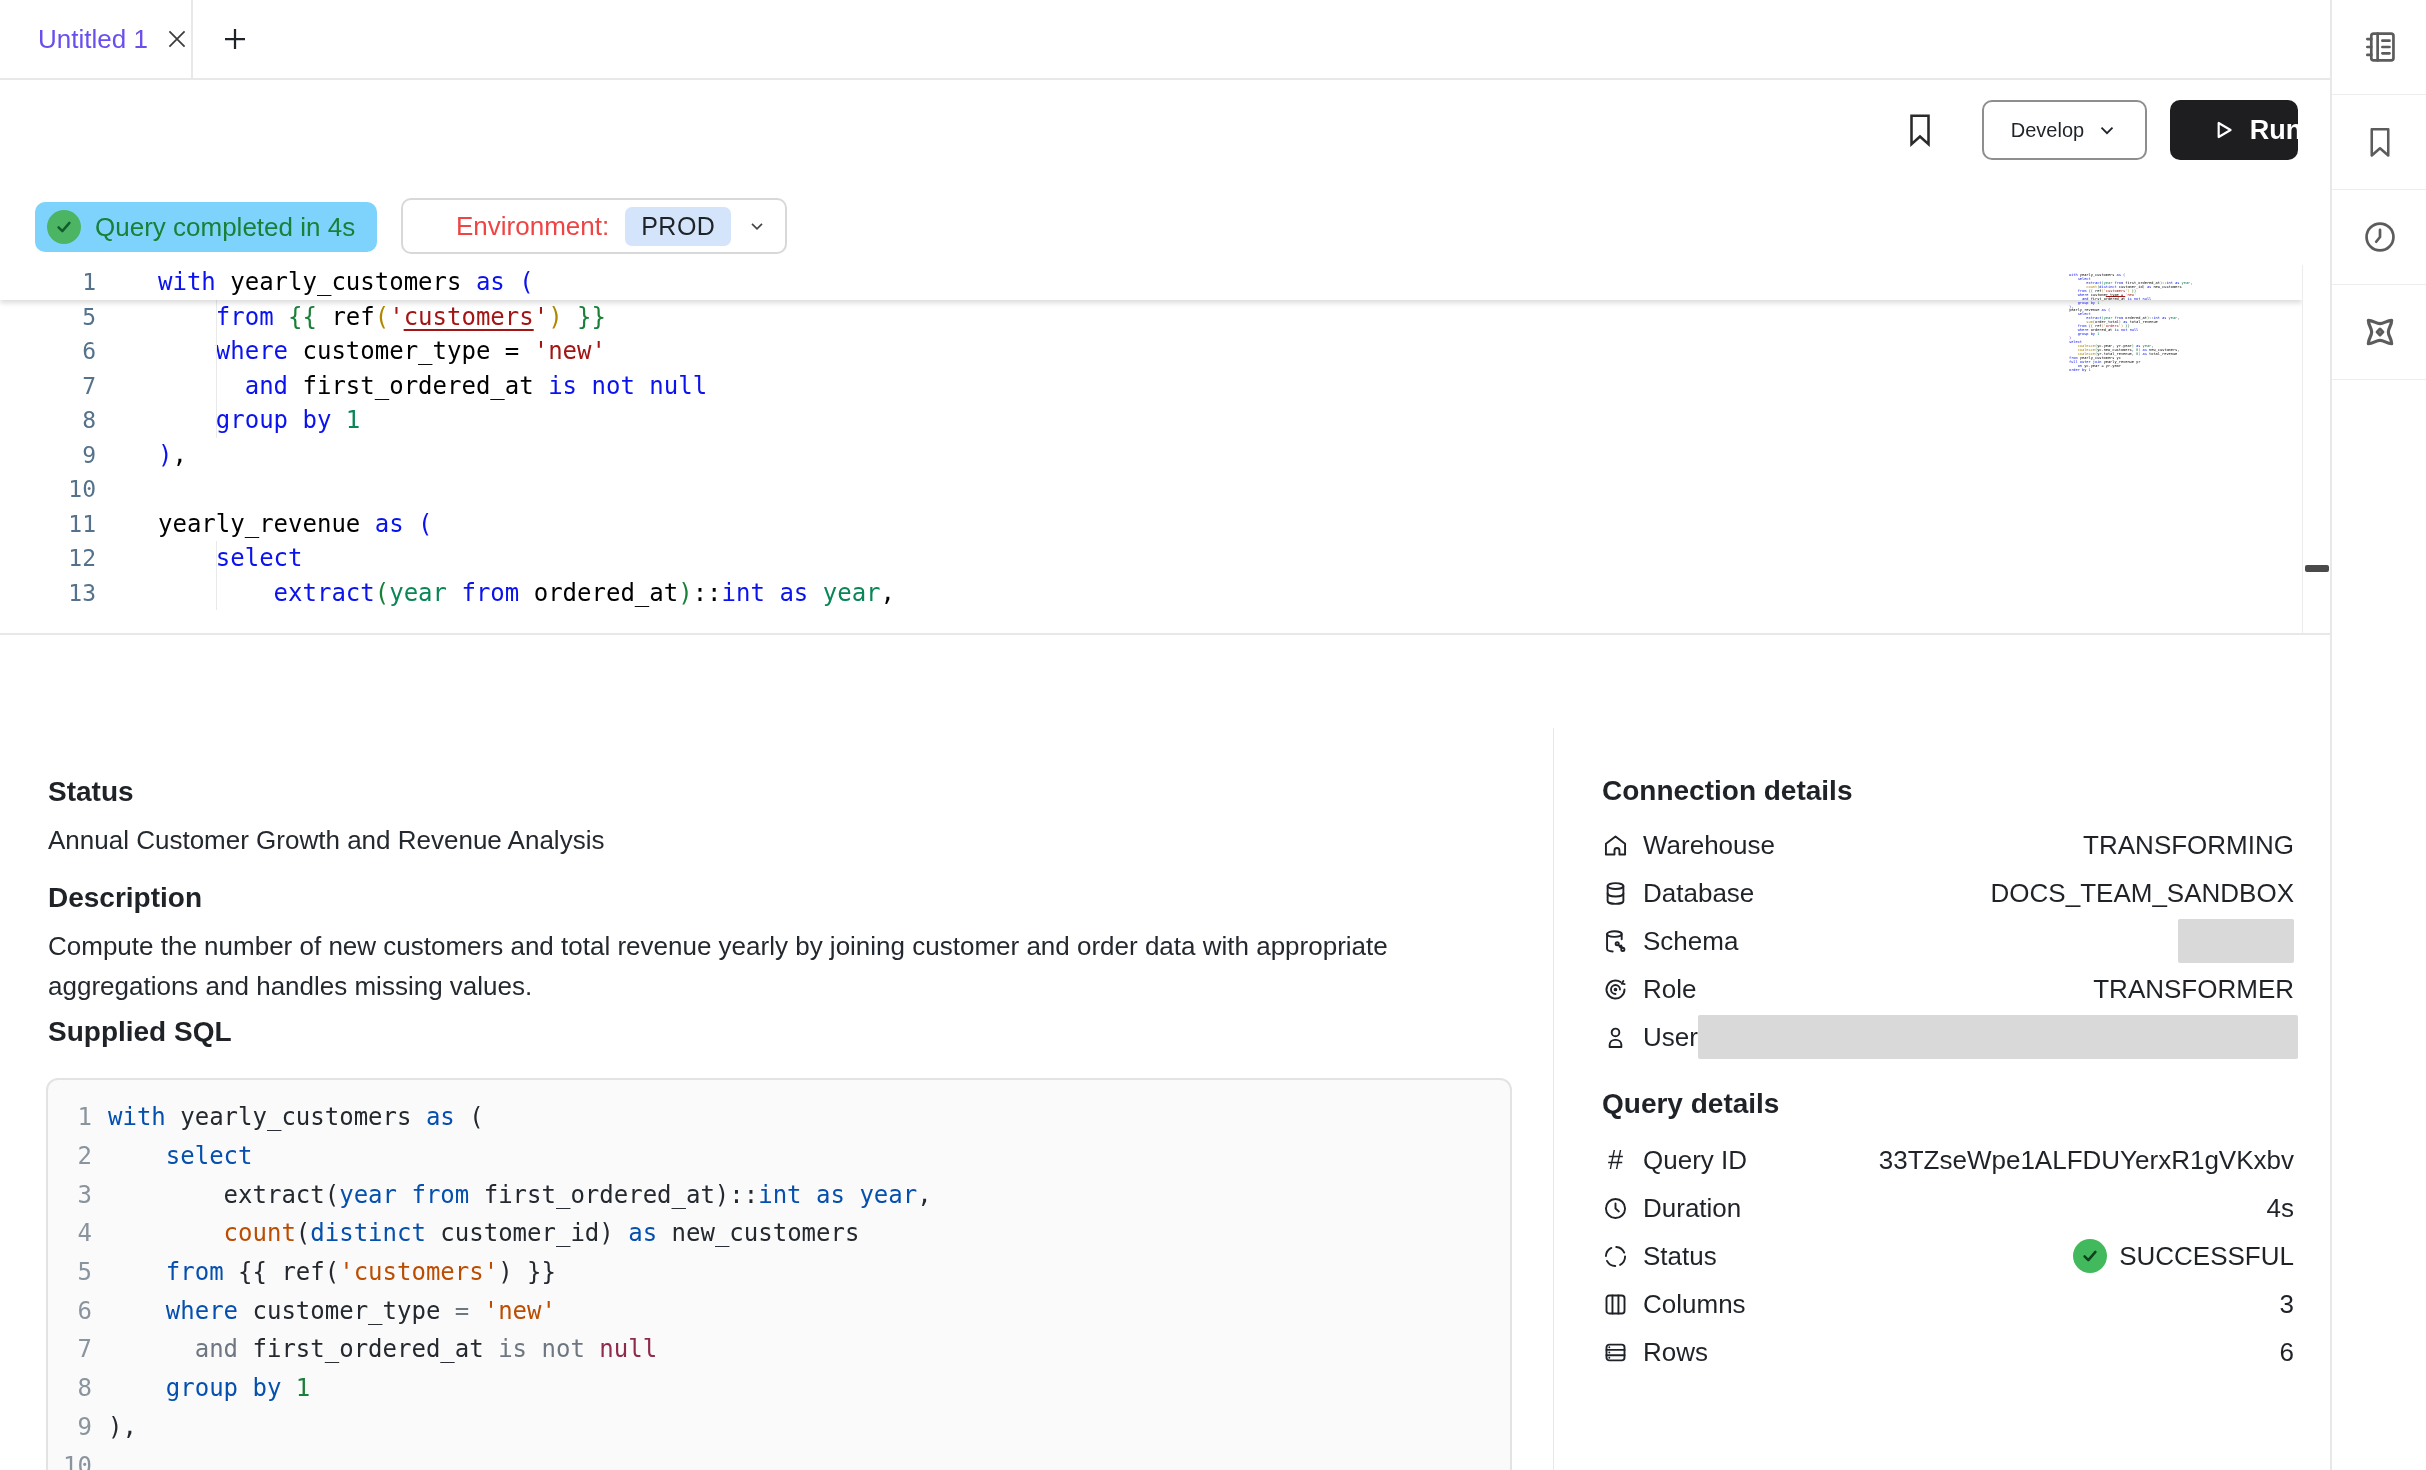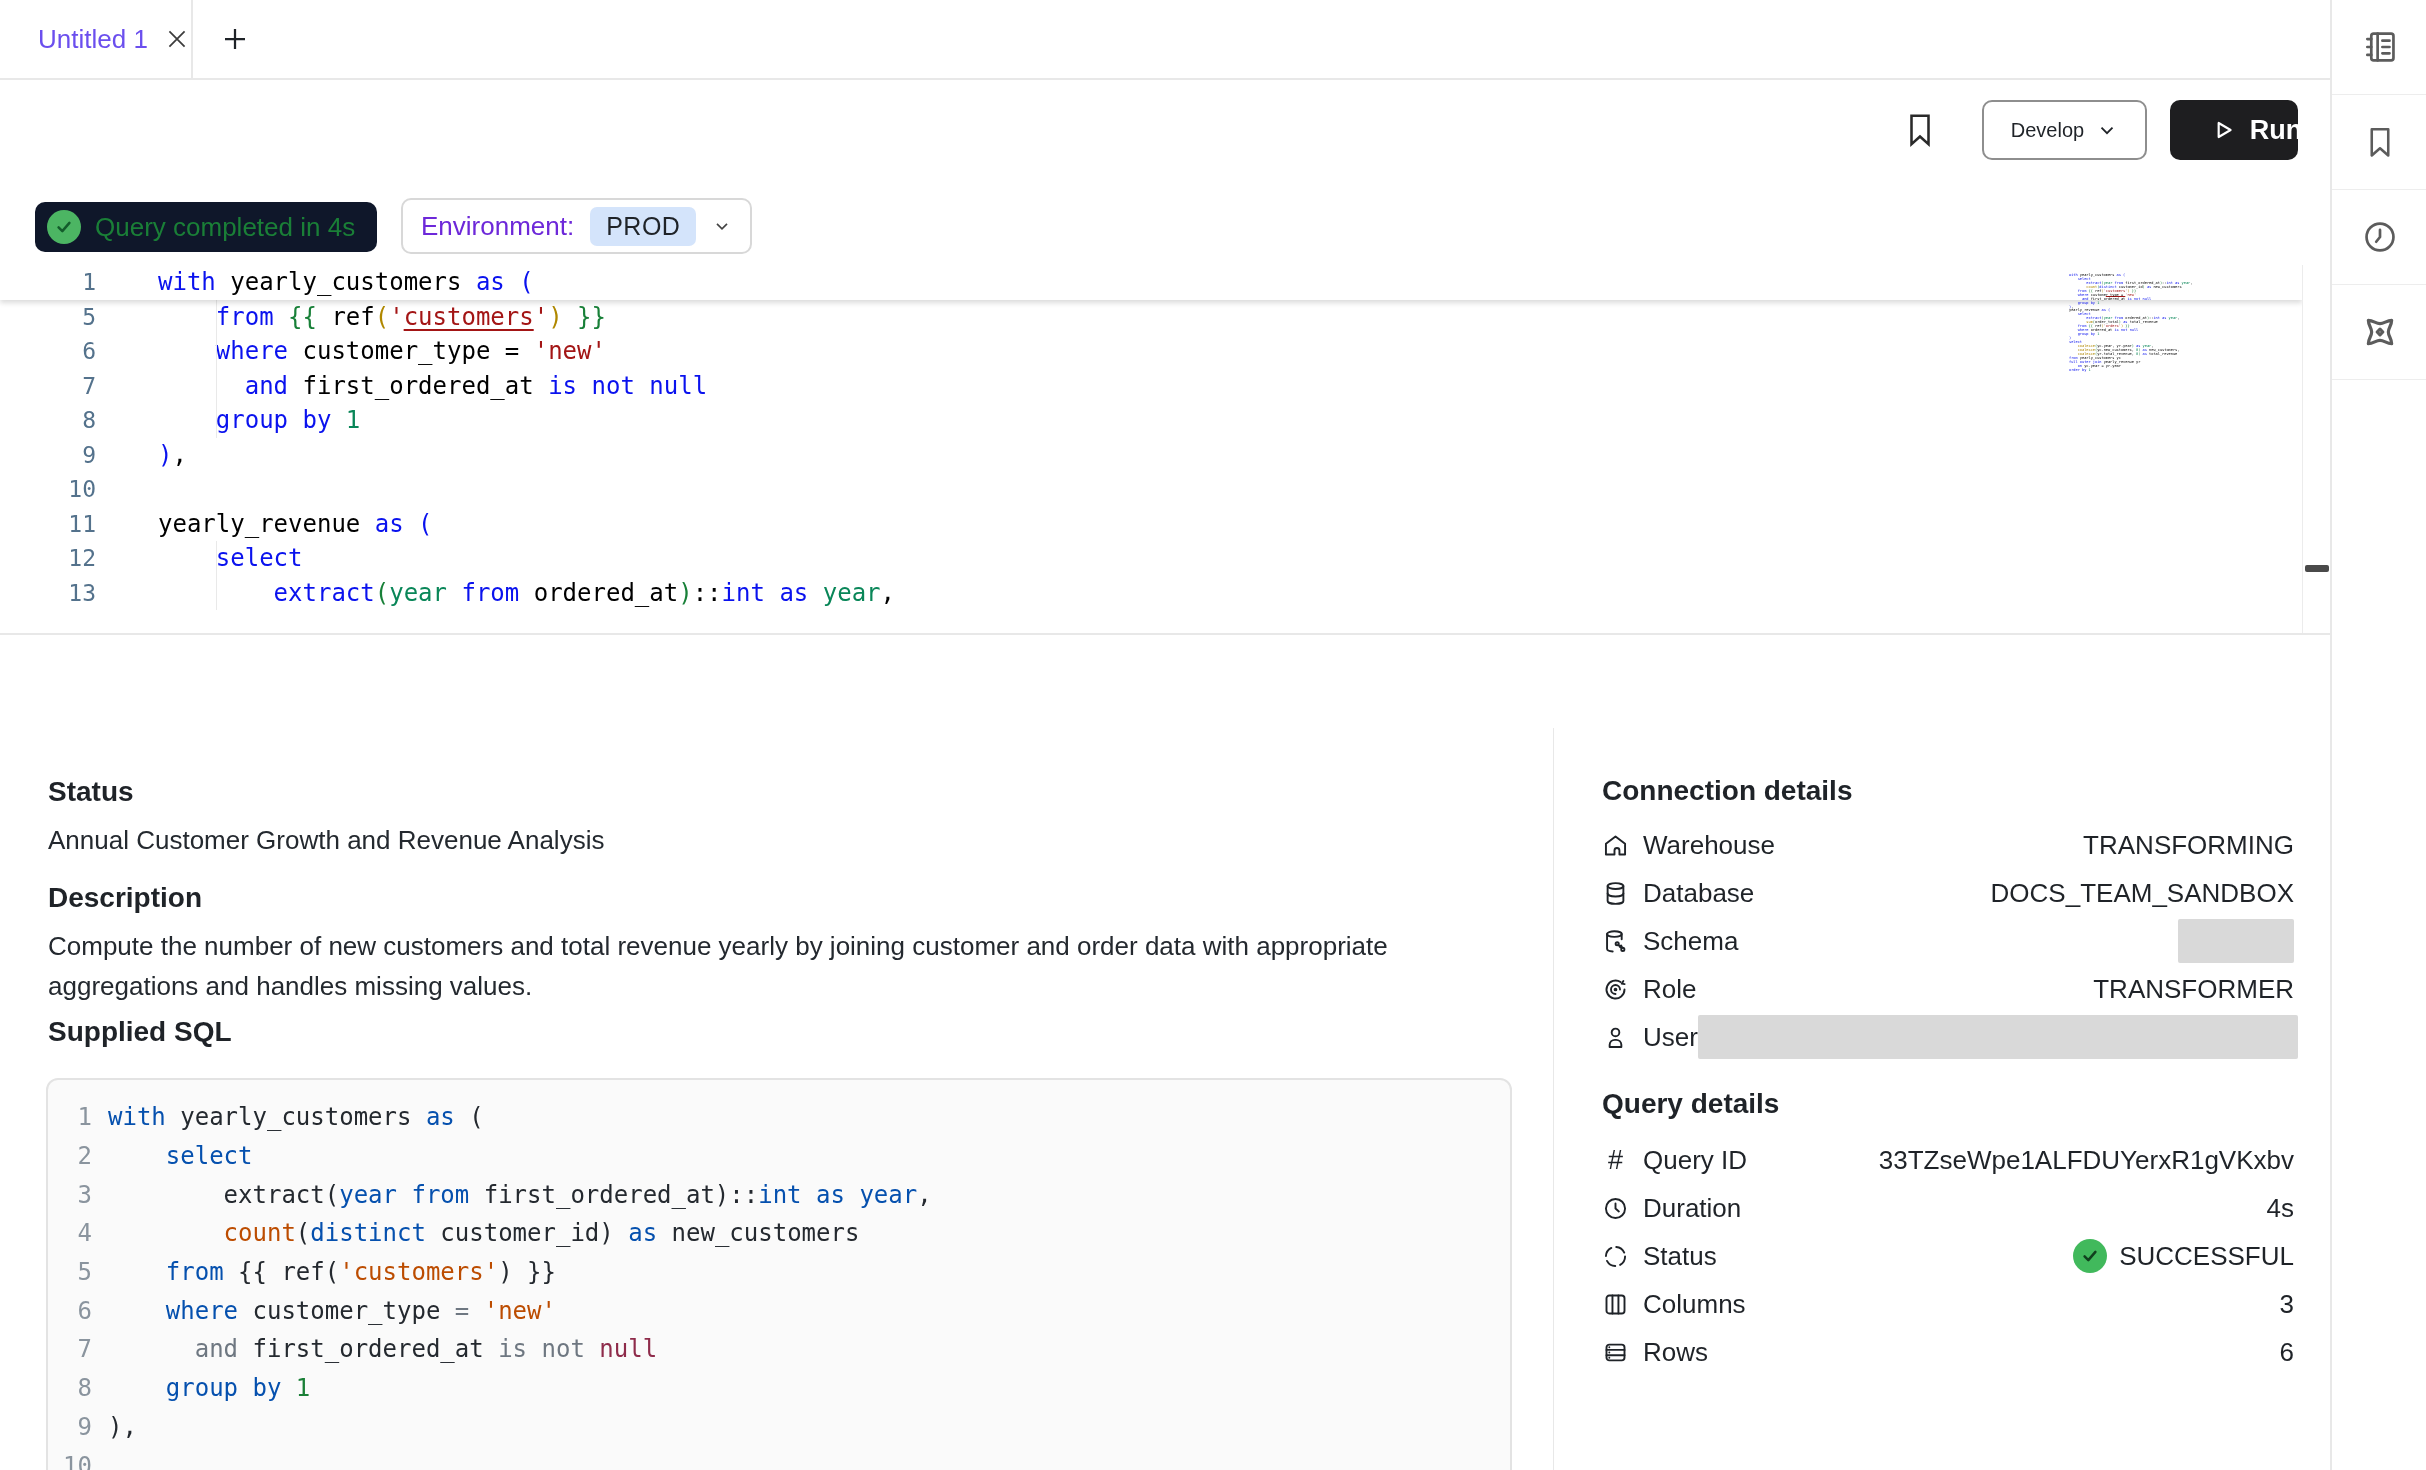--- a/index.html
+++ b/index.html
@@ -17,25 +17,25 @@
   
   .sidebar { left:2330px; top:0; width:96px; height:1470px; border-left:2px solid #e8e8e8; background:#fff; }
   .side-cell { width:96px; height:95px; display:flex; align-items:center; justify-content:center; border-bottom:1px solid #ededed; color:#5c5c5c; }
 
   
   .btn-develop { left:1982px; top:100px; width:165px; height:60px; border:2px solid #8e8e8e; border-radius:10px; display:flex; align-items:center; justify-content:center; gap:12px; font-size:20px; color:#1f2328; background:#fff; cursor:pointer; }
   .btn-run { left:2170px; top:100px; width:128px; height:60px; background:#1e1e20; border-radius:10px; display:flex; align-items:center; justify-content:center; gap:14px; color:#fff; font-size:27px; font-weight:600; cursor:pointer;padding-left:44px; }
   .bookmark-toolbar { left:1898px; top:108px; width:44px; height:44px; color:#2a2a2a; }
 
   
-  .pill-status { left:35px; top:202px; height:50px; background:#0f172a; border-radius:10px; display:flex; align-items:center; gap:14px; padding:0 22px 0 12px; }
+  .pill-status { left:35px; top:202px; height:50px; background:#7dd3fc; border-radius:10px; display:flex; align-items:center; gap:14px; padding:0 22px 0 12px; }
   .pill-status .txt { color:#1a7f37; font-size:26px; font-weight:500; }
   .check-circle { width:34px; height:34px; border-radius:50%; background:#4cb563; display:flex; align-items:center; justify-content:center; }
   .env-box { left:401px; top:198px; height:56px; border:2px solid #d8d8d8; border-radius:10px; display:flex; align-items:center; gap:16px; padding:0 18px; background:#fff; cursor:pointer; }
-  .env-label { font-size:26px; color:#6d28d9; }
+  .env-label { font-size:26px; color:#ef4444;margin-left:35px; }
   .prod-pill { background:#d4e4fb; border-radius:7px; padding:5px 16px; font-size:25px; color:#1f2328; letter-spacing:.5px; }
 
   
   .editor { left:0; top:265px; width:2302px; height:369px; background:#fff; overflow:hidden; }
   .editor-bottom-border { left:0; top:633px; width:2330px; height:2px; background:#e8e8e8; }
   .code-row { display:flex; height:34.5px; align-items:center; font-family:"DejaVu Sans Mono",monospace; font-size:24px; white-space:pre; position:relative; }
   .code-row .gut { width:110px; text-align:right; padding-right:14px; color:#54728c; flex:none; font-size:23px; }
   .code-row .code { padding-left:48px; }
   .sticky-row { background:#fff; box-shadow:0 3px 5px rgba(0,0,0,.14); position:relative; z-index:3; }
   .tok-k { color:#0a12ee; } .tok-i { color:#000; } .tok-j { color:#188038; }

